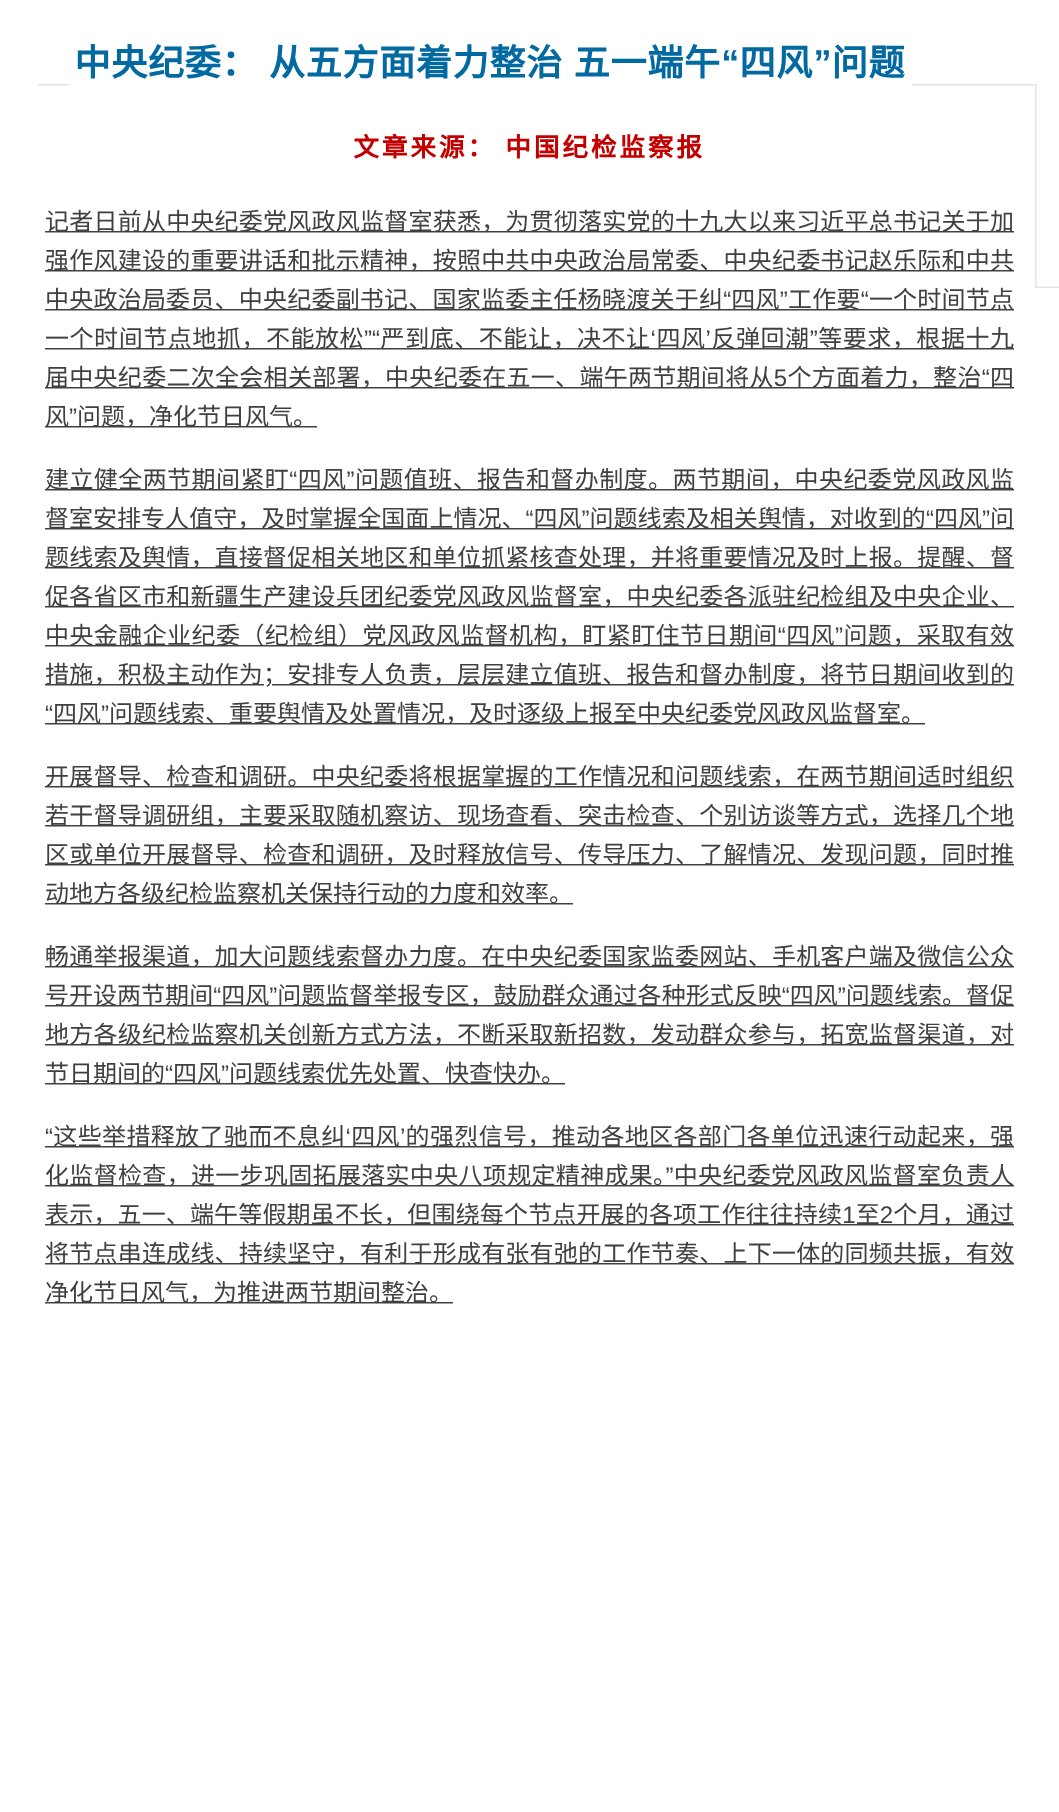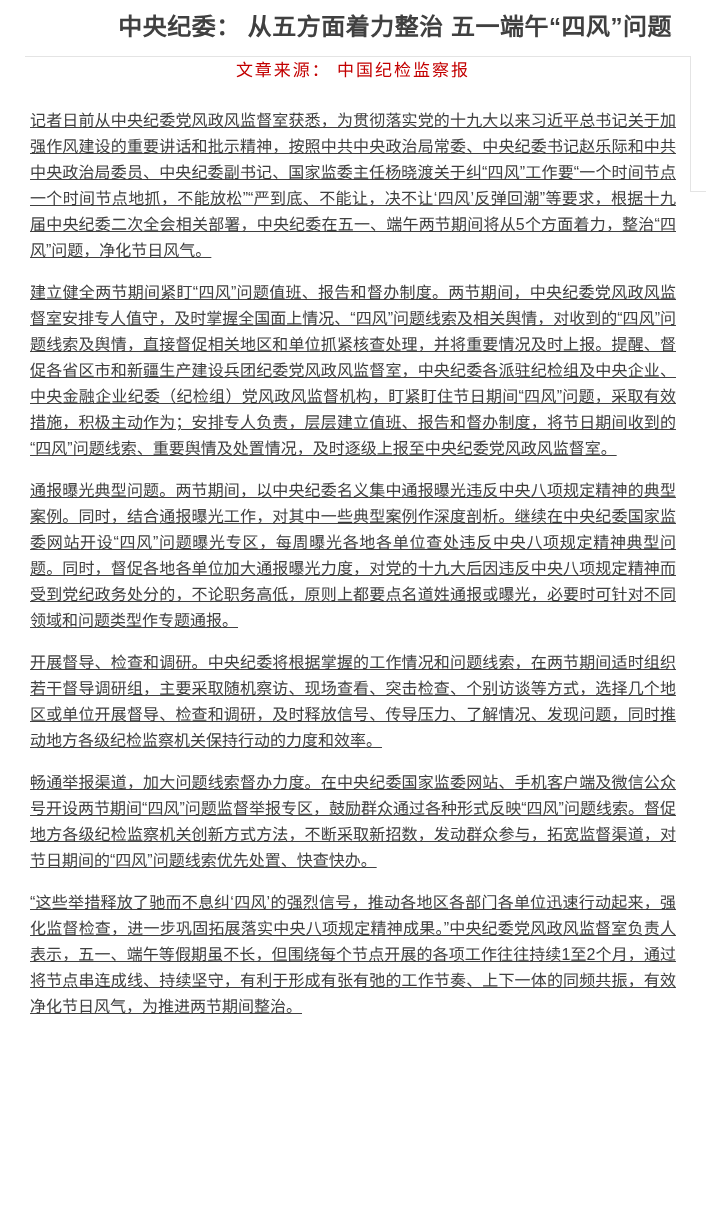--- a/index.html
+++ b/index.html
@@ -37,40 +37,40 @@
     top: 56px;
     right: 0;
     width: 15px;
     height: 135px;
     border-left: 1px solid #e4e4e4;
     border-bottom: 1px solid #e4e4e4;
     z-index: 0;
     background: #ffffff;
   }
   h1.article-title {
-    margin: 0;
-    text-align: right;
+    margin: 16px;
+    text-align: left;
     font-size: 24px;
     line-height: 30px;
     font-weight: bold;
-    color: #404040;
+    color: #0369a1;
     letter-spacing: 0.5px;
   }
   h1.article-title .title-inner {
     display: inline-block;
     background: #ffffff;   
     padding: 0 4px 14px 4px;
     position: relative;
     z-index: 2;
   }
   .article-source {
     margin: 4px 0 0 0;
     text-align: center;
     font-family: "Liberation Serif", serif;
-    font-weight: normal;
+    font-weight: bold;
     font-size: 17px;
     line-height: 22px;
     color: #c30000;
     letter-spacing: 2px;
   }
   .article-body {
     margin-top: 26px;
     font-size: 16px;
     line-height: 26px;
     color: #404040;
@@ -95,19 +95,18 @@
 
   <h1 class="article-title">
     <span class="title-inner">中央纪委： 从五方面着力整治 五一端午“四风”问题</span>
   </h1>
 
   <div class="article-source">文章来源： 中国纪检监察报</div>
 
   <div class="article-body">
     <p>记者日前从中央纪委党风政风监督室获悉，为贯彻落实党的十九大以来习近平总书记关于加强作风建设的重要讲话和批示精神，按照中共中央政治局常委、中央纪委书记赵乐际和中共中央政治局委员、中央纪委副书记、国家监委主任杨晓渡关于纠“四风”工作要“一个时间节点一个时间节点地抓，不能放松”“严到底、不能让，决不让‘四风’反弹回潮”等要求，根据十九届中央纪委二次全会相关部署，中央纪委在五一、端午两节期间将从5个方面着力，整治“四风”问题，净化节日风气。</p>
     <p>建立健全两节期间紧盯“四风”问题值班、报告和督办制度。两节期间，中央纪委党风政风监督室安排专人值守，及时掌握全国面上情况、“四风”问题线索及相关舆情，对收到的“四风”问题线索及舆情，直接督促相关地区和单位抓紧核查处理，并将重要情况及时上报。提醒、督促各省区市和新疆生产建设兵团纪委党风政风监督室，中央纪委各派驻纪检组及中央企业、中央金融企业纪委（纪检组）党风政风监督机构，盯紧盯住节日期间“四风”问题，采取有效措施，积极主动作为；安排专人负责，层层建立值班、报告和督办制度，将节日期间收到的“四风”问题线索、重要舆情及处置情况，及时逐级上报至中央纪委党风政风监督室。</p>
-    <p>通报曝光典型问题。两节期间，以中央纪委名义集中通报曝光违反中央八项规定精神的典型案例。同时，结合通报曝光工作，对其中一些典型案例作深度剖析。继续在中央纪委国家监委网站开设“四风”问题曝光专区，每周曝光各地各单位查处违反中央八项规定精神典型问题。同时，督促各地各单位加大通报曝光力度，对党的十九大后因违反中央八项规定精神而受到党纪政务处分的，不论职务高低，原则上都要点名道姓通报或曝光，必要时可针对不同领域和问题类型作专题通报。</p>
     <p>开展督导、检查和调研。中央纪委将根据掌握的工作情况和问题线索，在两节期间适时组织若干督导调研组，主要采取随机察访、现场查看、突击检查、个别访谈等方式，选择几个地区或单位开展督导、检查和调研，及时释放信号、传导压力、了解情况、发现问题，同时推动地方各级纪检监察机关保持行动的力度和效率。</p>
     <p>畅通举报渠道，加大问题线索督办力度。在中央纪委国家监委网站、手机客户端及微信公众号开设两节期间“四风”问题监督举报专区，鼓励群众通过各种形式反映“四风”问题线索。督促地方各级纪检监察机关创新方式方法，不断采取新招数，发动群众参与，拓宽监督渠道，对节日期间的“四风”问题线索优先处置、快查快办。</p>
     <p>“这些举措释放了驰而不息纠‘四风’的强烈信号，推动各地区各部门各单位迅速行动起来，强化监督检查，进一步巩固拓展落实中央八项规定精神成果。”中央纪委党风政风监督室负责人表示，五一、端午等假期虽不长，但围绕每个节点开展的各项工作往往持续1至2个月，通过将节点串连成线、持续坚守，有利于形成有张有弛的工作节奏、上下一体的同频共振，有效净化节日风气，为推进两节期间整治。</p>
   </div>
 
 </div>
 
 </body></html>

